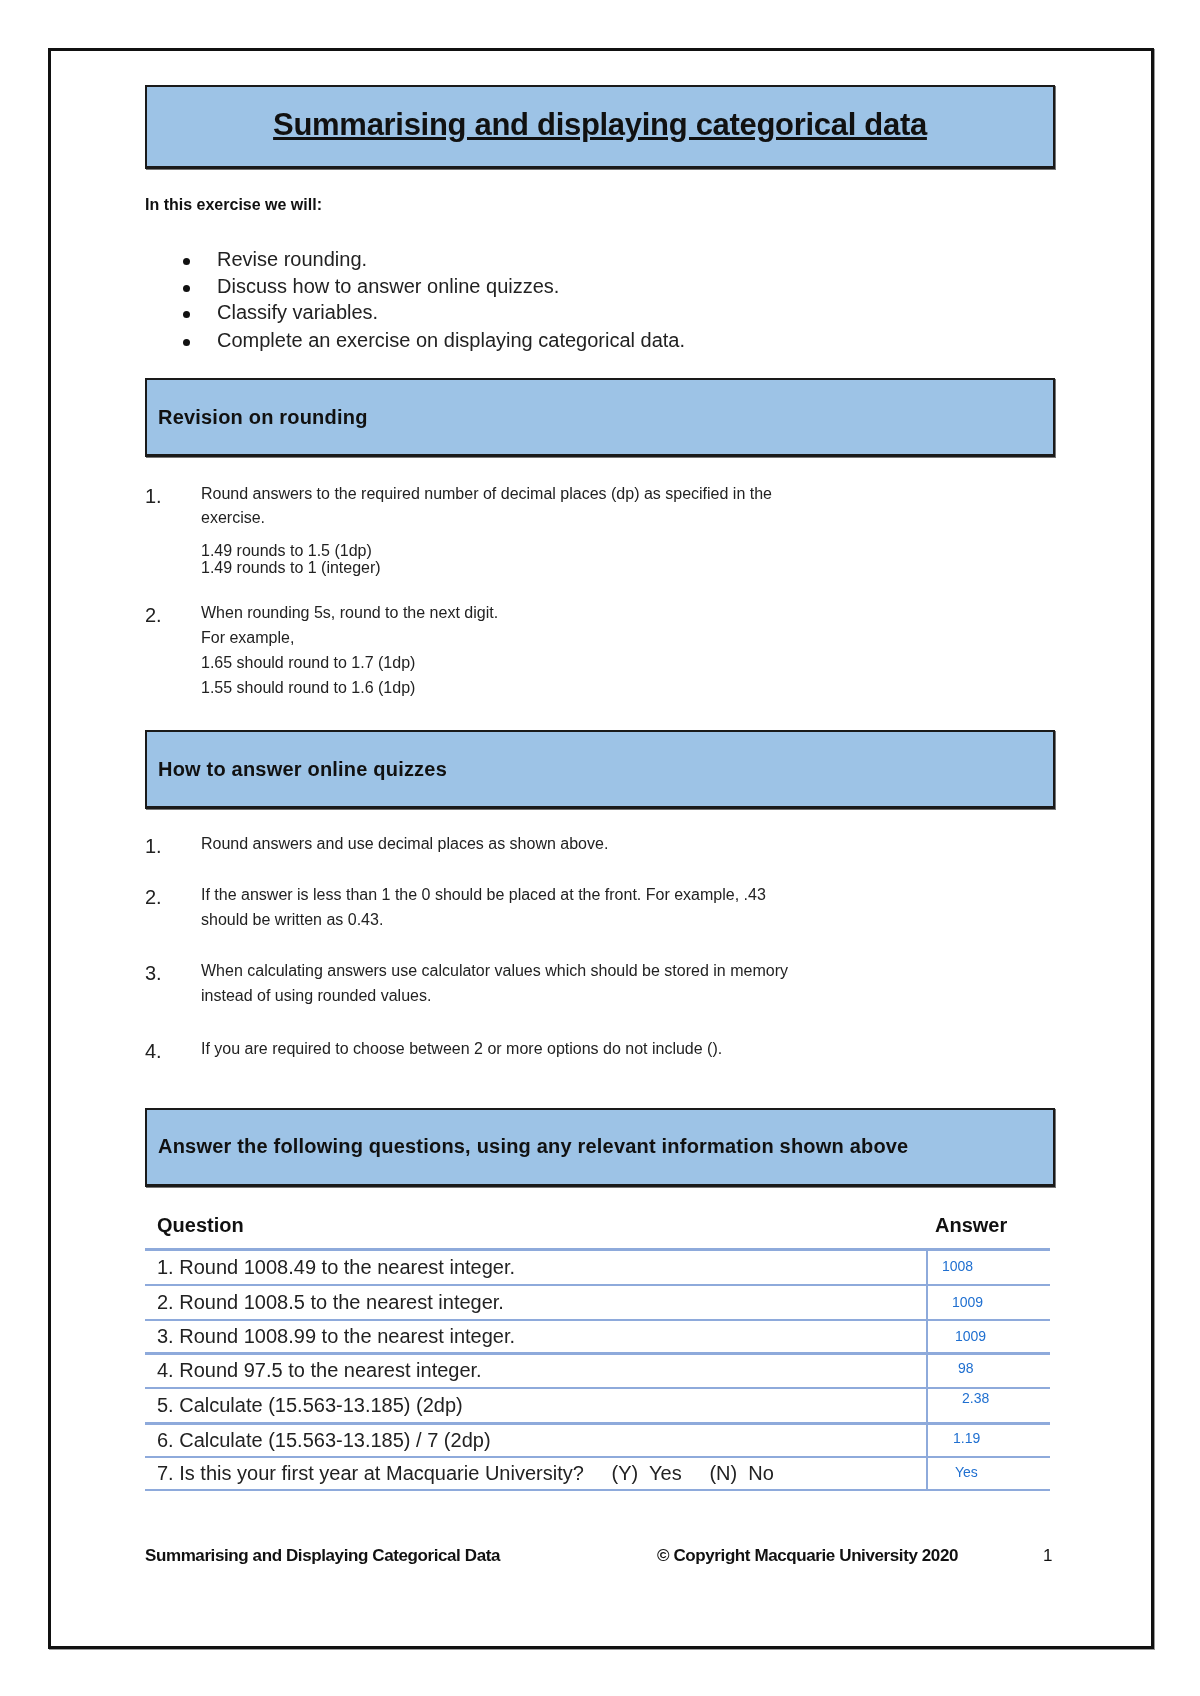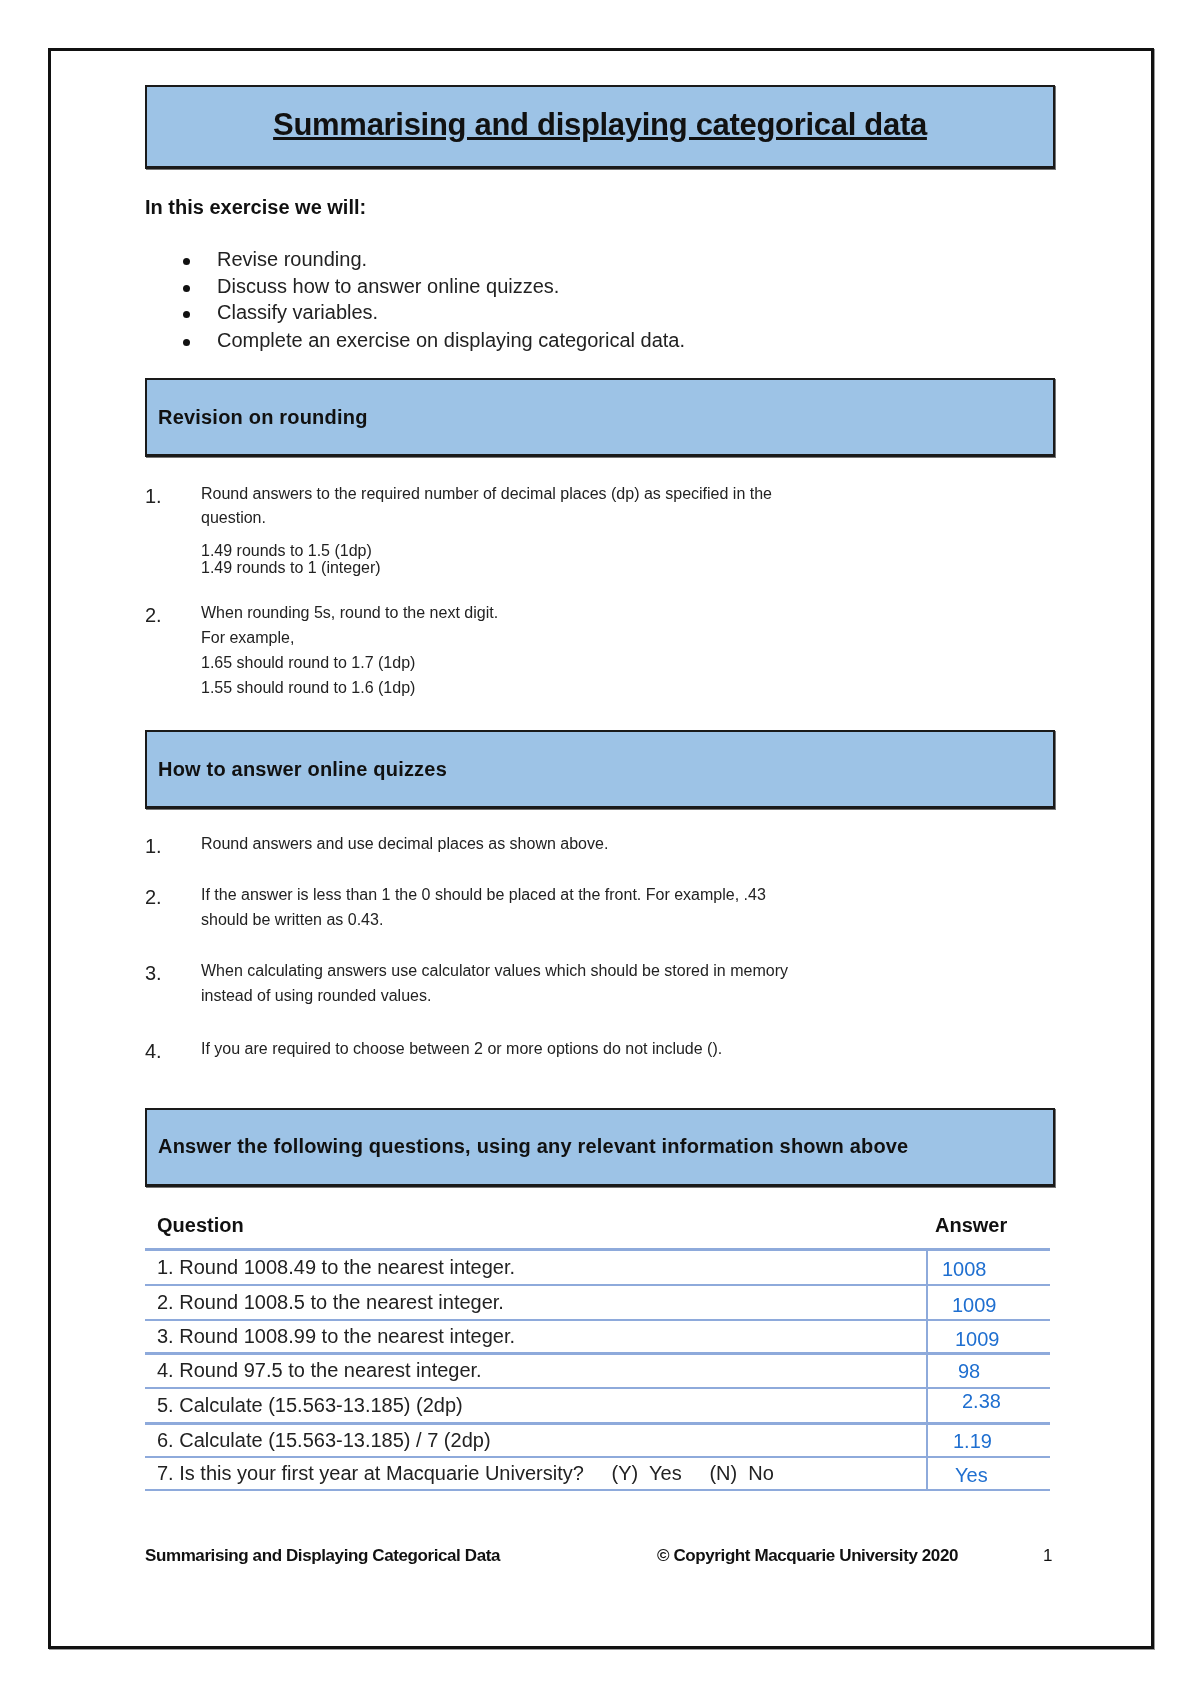--- a/index.html
+++ b/index.html
@@ -6,31 +6,31 @@
   body { width:1200px; height:1696px; position:relative; overflow:hidden;
          font-family:"Liberation Sans", sans-serif; color:#111; }
   .page-border { position:absolute; left:48px; top:48px; width:1100px; height:1595px;
                  border:3px solid #111; box-shadow:1px 1px 0 #999; }
   .abs { position:absolute; }
   .box { position:absolute; left:145px; width:906px; background:#9dc3e6;
          border:2px solid #1a1a1a; border-bottom-width:3px; box-shadow:1px 1px 0 #777; }
   .title { position:absolute; left:0; right:0; top:20px; text-align:center;
            font-size:31px; font-weight:bold; text-decoration:underline; letter-spacing:-0.3px; }
   .box-heading { position:absolute; left:11px; top:26px; font-size:20px; font-weight:bold; letter-spacing:0.2px; }
-  .intro { left:145px; top:196px; font-size:20px; font-weight:bold; }
+  .intro { left:145px; top:196px; font-size:16px; font-weight:bold; }
   .bullet { position:absolute; left:183px; font-size:20px; }
   .bullet .dot { position:absolute; left:0; top:10px; width:7px; height:7px; background:#111; border-radius:50%; }
   .bullet .txt { position:absolute; left:34px; white-space:nowrap; color:#222; }
   .num { position:absolute; left:145px; font-size:20px; color:#222; }
   .line { position:absolute; left:201px; font-size:16px; color:#222; white-space:nowrap; }
   .tbl-head { position:absolute; top:1214px; font-size:20px; font-weight:bold; }
   .hline { position:absolute; left:145px; width:905px; background:#8eaadb; }
   .vline { position:absolute; left:926px; width:2px; background:#8eaadb; top:1250px; height:240px; }
   .q { position:absolute; left:157px; font-size:20px; color:#222; white-space:nowrap; }
-  .a { position:absolute; font-size:20px; color:#1f6fd0; white-space:nowrap; }
+  .a { position:absolute; font-size:14px; color:#1f6fd0; white-space:nowrap; }
   .footer { position:absolute; top:1546px; font-size:17px; font-weight:bold; font-family:"Liberation Sans Narrow","Liberation Sans", sans-serif; letter-spacing:-0.4px; }
 </style>
 </head>
 <body>
 
 <div class="page-border"></div>
 
 <div class="box" style="top:85px;height:79px;">
   <div class="title">Summarising and displaying categorical data</div>
 </div>
@@ -51,21 +51,21 @@
 <div class="bullet" style="top:329px;">
   <span class="dot"></span>
   <span class="txt">Complete an exercise on displaying categorical data.</span>
 </div>
 
 <div class="box" style="top:378px;height:74px;">
   <div class="box-heading">Revision on rounding</div>
 </div>
 <div class="num" style="top:485px;">1.</div>
 <div class="line" style="top:485px;">Round answers to the required number of decimal places (dp) as specified in the</div>
-<div class="line" style="top:509px;">question.</div>
+<div class="line" style="top:509px;">exercise.</div>
 <div class="line" style="top:534px;margin-top:8px;">1.49 rounds to 1.5 (1dp)</div>
 <div class="line" style="top:559px;">1.49 rounds to 1 (integer)</div>
 
 <div class="num" style="top:604px;">2.</div>
 <div class="line" style="top:604px;text-align:center;">When rounding 5s, round to the next digit.</div>
 <div class="line" style="top:629px;">For example,</div>
 <div class="line" style="top:654px;">1.65 should round to 1.7 (1dp)</div>
 <div class="line" style="top:679px;">1.55 should round to 1.6 (1dp)</div>
 
 <div class="box" style="top:730px;height:74px;">

